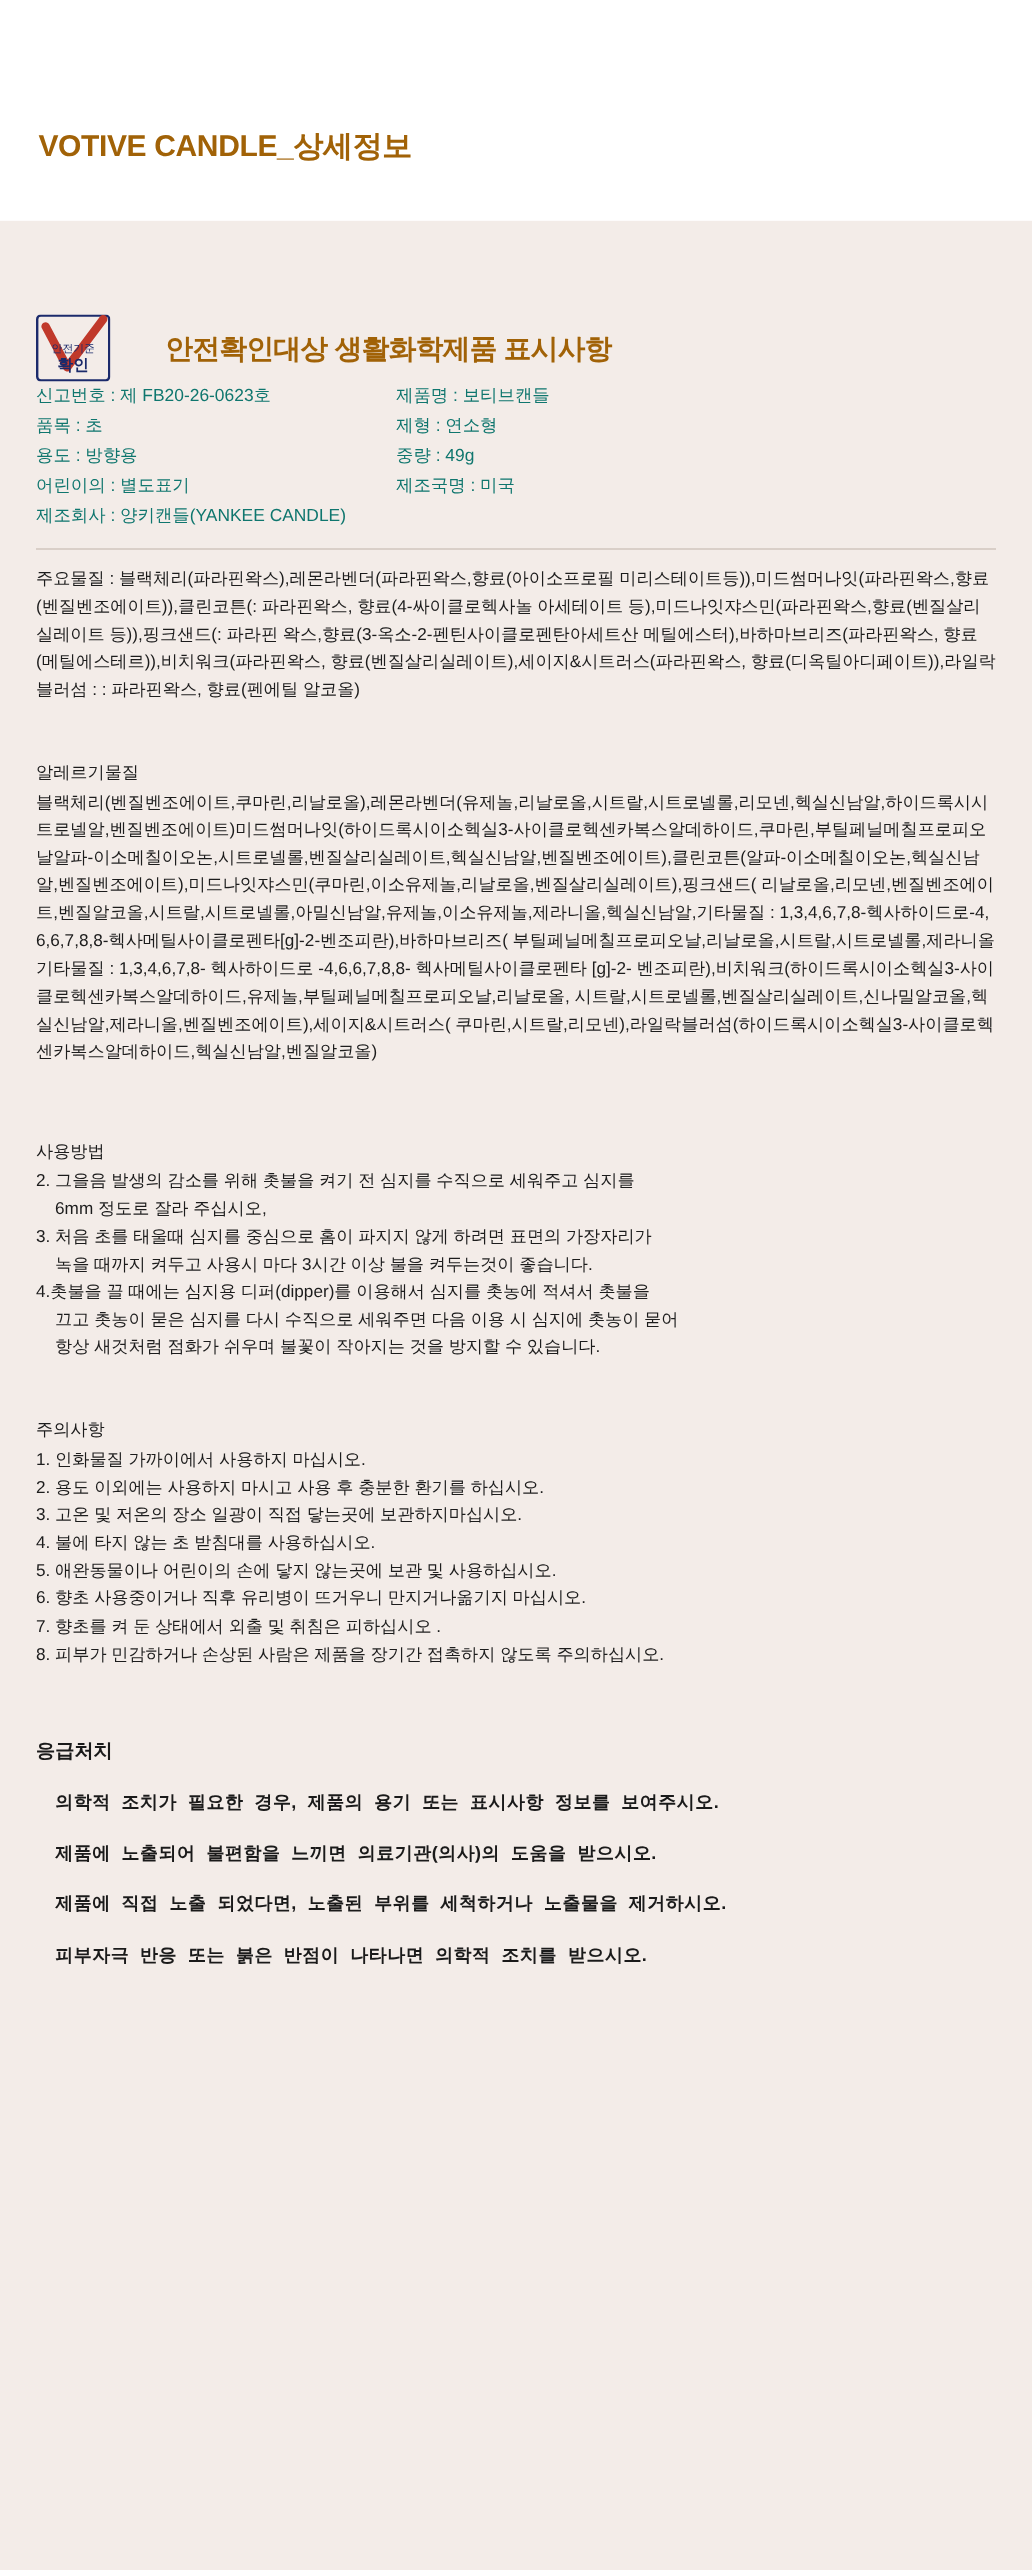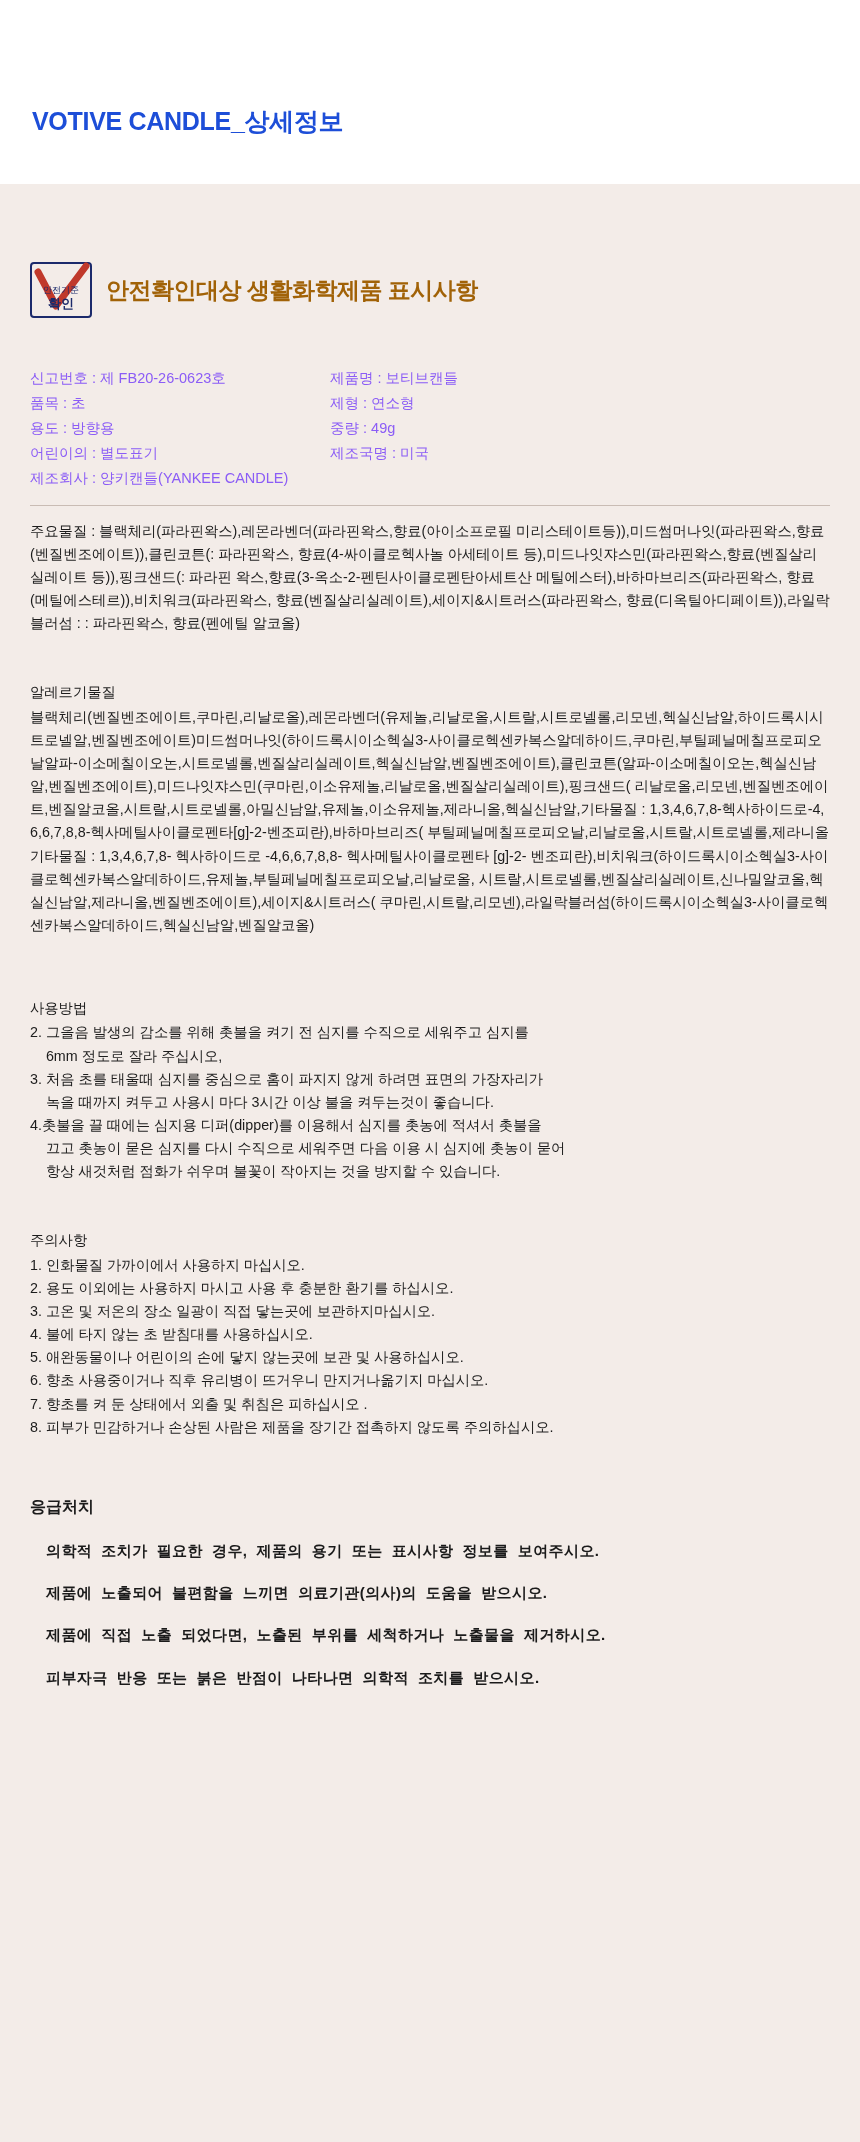--- a/index.html
+++ b/index.html
@@ -18,60 +18,60 @@
     min-height: 2142px;
     background: #ffffff;
   }
   .doc-title {
     position: absolute;
     top: 105px;
     left: 32px;
     font-size: 25px;
     font-weight: bold;
     letter-spacing: -0.3px;
-    color: #1d4ed8;
+    color: #a16207;
   }
   .panel {
     position: absolute;
     top: 184px;
     left: 0;
     width: 860px;
     background: #f3ece8;
     padding-bottom: 40px;
     min-height: 1958px;
     box-sizing: border-box;
   }
   .header-row {
     display: flex;
     align-items: center;
     padding: 78px 0 0 30px;
+    gap: 32px;
   }
   .kc-mark {
     width: 62px;
     height: 56px;
     position: relative;
     flex: 0 0 auto;
     margin-right: 14px;
   }
   .kc-mark svg { display: block; }
   .header-title {
     font-size: 23px;
     font-weight: bold;
     letter-spacing: -0.5px;
     color: #a16207;
   }
   .section {
     padding: 0 30px;
   }
   .info-grid {
     display: flex;
-    margin-top: 48px;
     font-size: 14.5px;
     line-height: 1.72;
-    color: #8b5cf6;
+    color: #0f766e;
   }
   .info-col-left { width: 300px; }
   .info-col-right { width: 300px; }
   .info-line { white-space: nowrap; }
 
   .divider {
     height: 1px;
     background: #c9bcb4;
     margin: 14px 30px 0 30px;
   }

